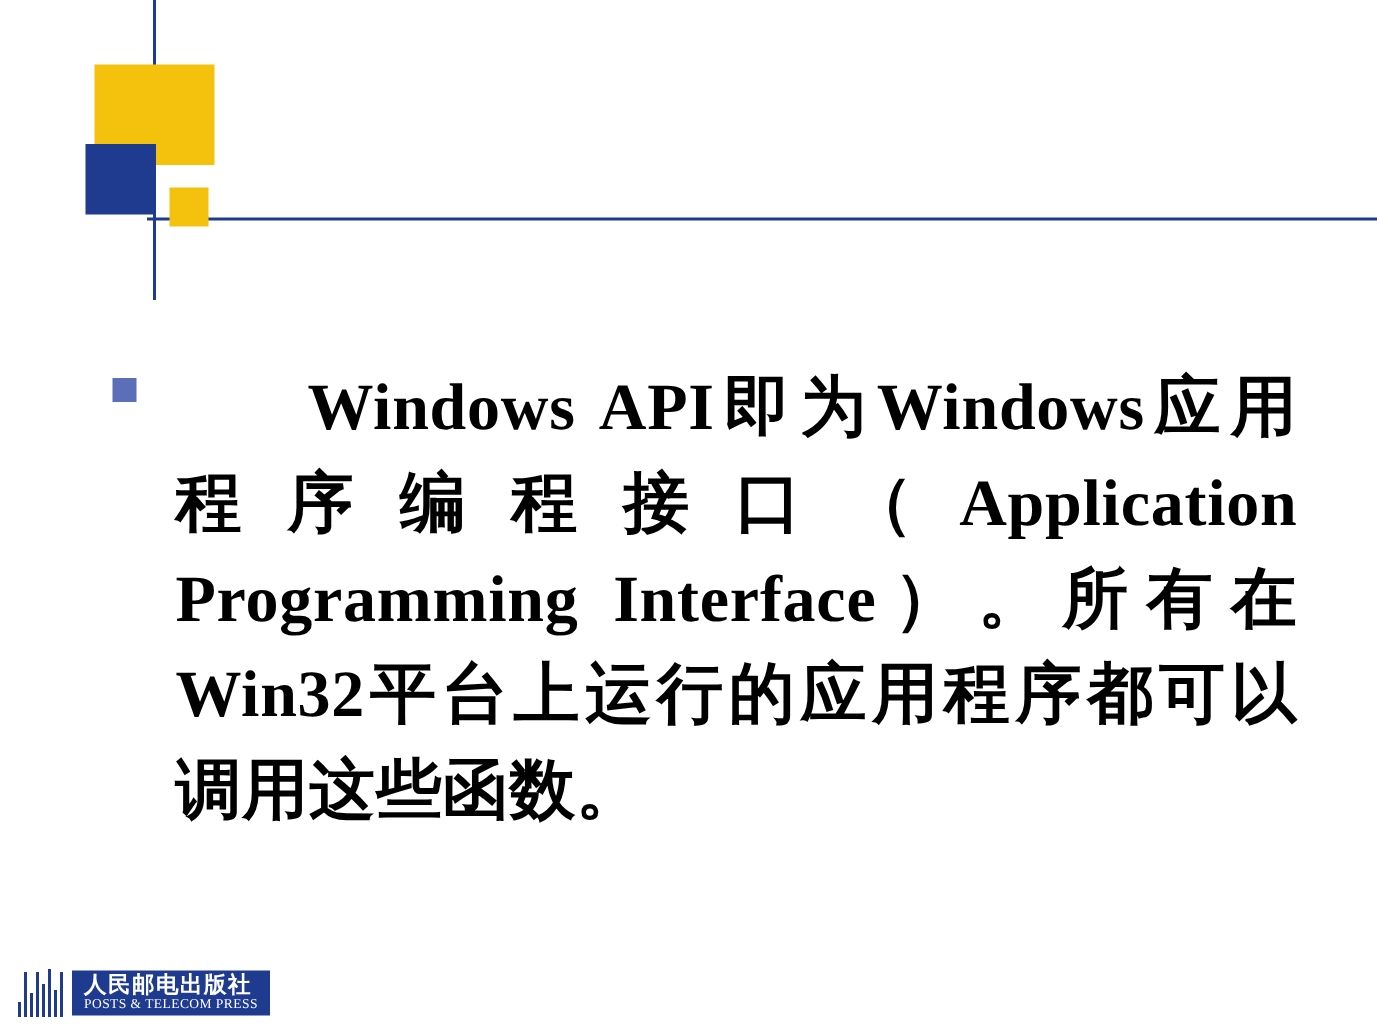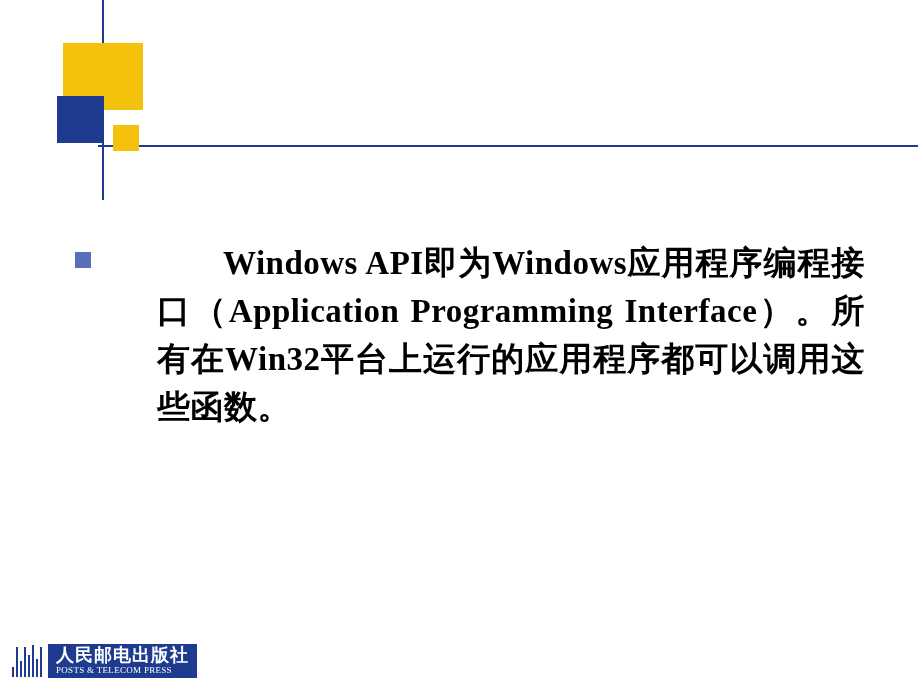--- a/index.html
+++ b/index.html
@@ -80,28 +80,27 @@
     .bullet {
       width: 16px;
       height: 16px;
       background: #5b6fb8;
       margin-top: 12px;
       margin-right: 26px;
       flex-shrink: 0;
     }
     .body-text {
       flex: 1;
-      font-size: 33px;
+      font-size: 44px;
       line-height: 1.45;
       color: #000;
       font-weight: bold;
       text-align: justify;
       text-justify: inter-ideograph;
       letter-spacing: 0.5px;
-      margin-left: 40px;
     }
     .body-text .indent {
       display: inline-block;
       width: 2em;
     }
     .footer {
       position: absolute;
       bottom: 12px;
       left: 12px;
       display: flex;
@@ -127,21 +126,21 @@
     .logo-bars span:nth-child(6){height:32px}
     .logo-bars span:nth-child(7){height:18px}
     .logo-bars span:nth-child(8){height:30px}
     .logo-text {
       background: #1f3b8f;
       color: #fff;
       padding: 2px 8px 2px 8px;
       line-height: 1.1;
     }
     .logo-cn {
-      font-size: 18px;
+      font-size: 15px;
       font-weight: bold;
       letter-spacing: 1px;
       font-family: "SimSun", serif;
     }
     .logo-en {
       font-size: 9px;
       letter-spacing: 0.3px;
       font-family: Liberation Serif, serif;
     }
   </style>

